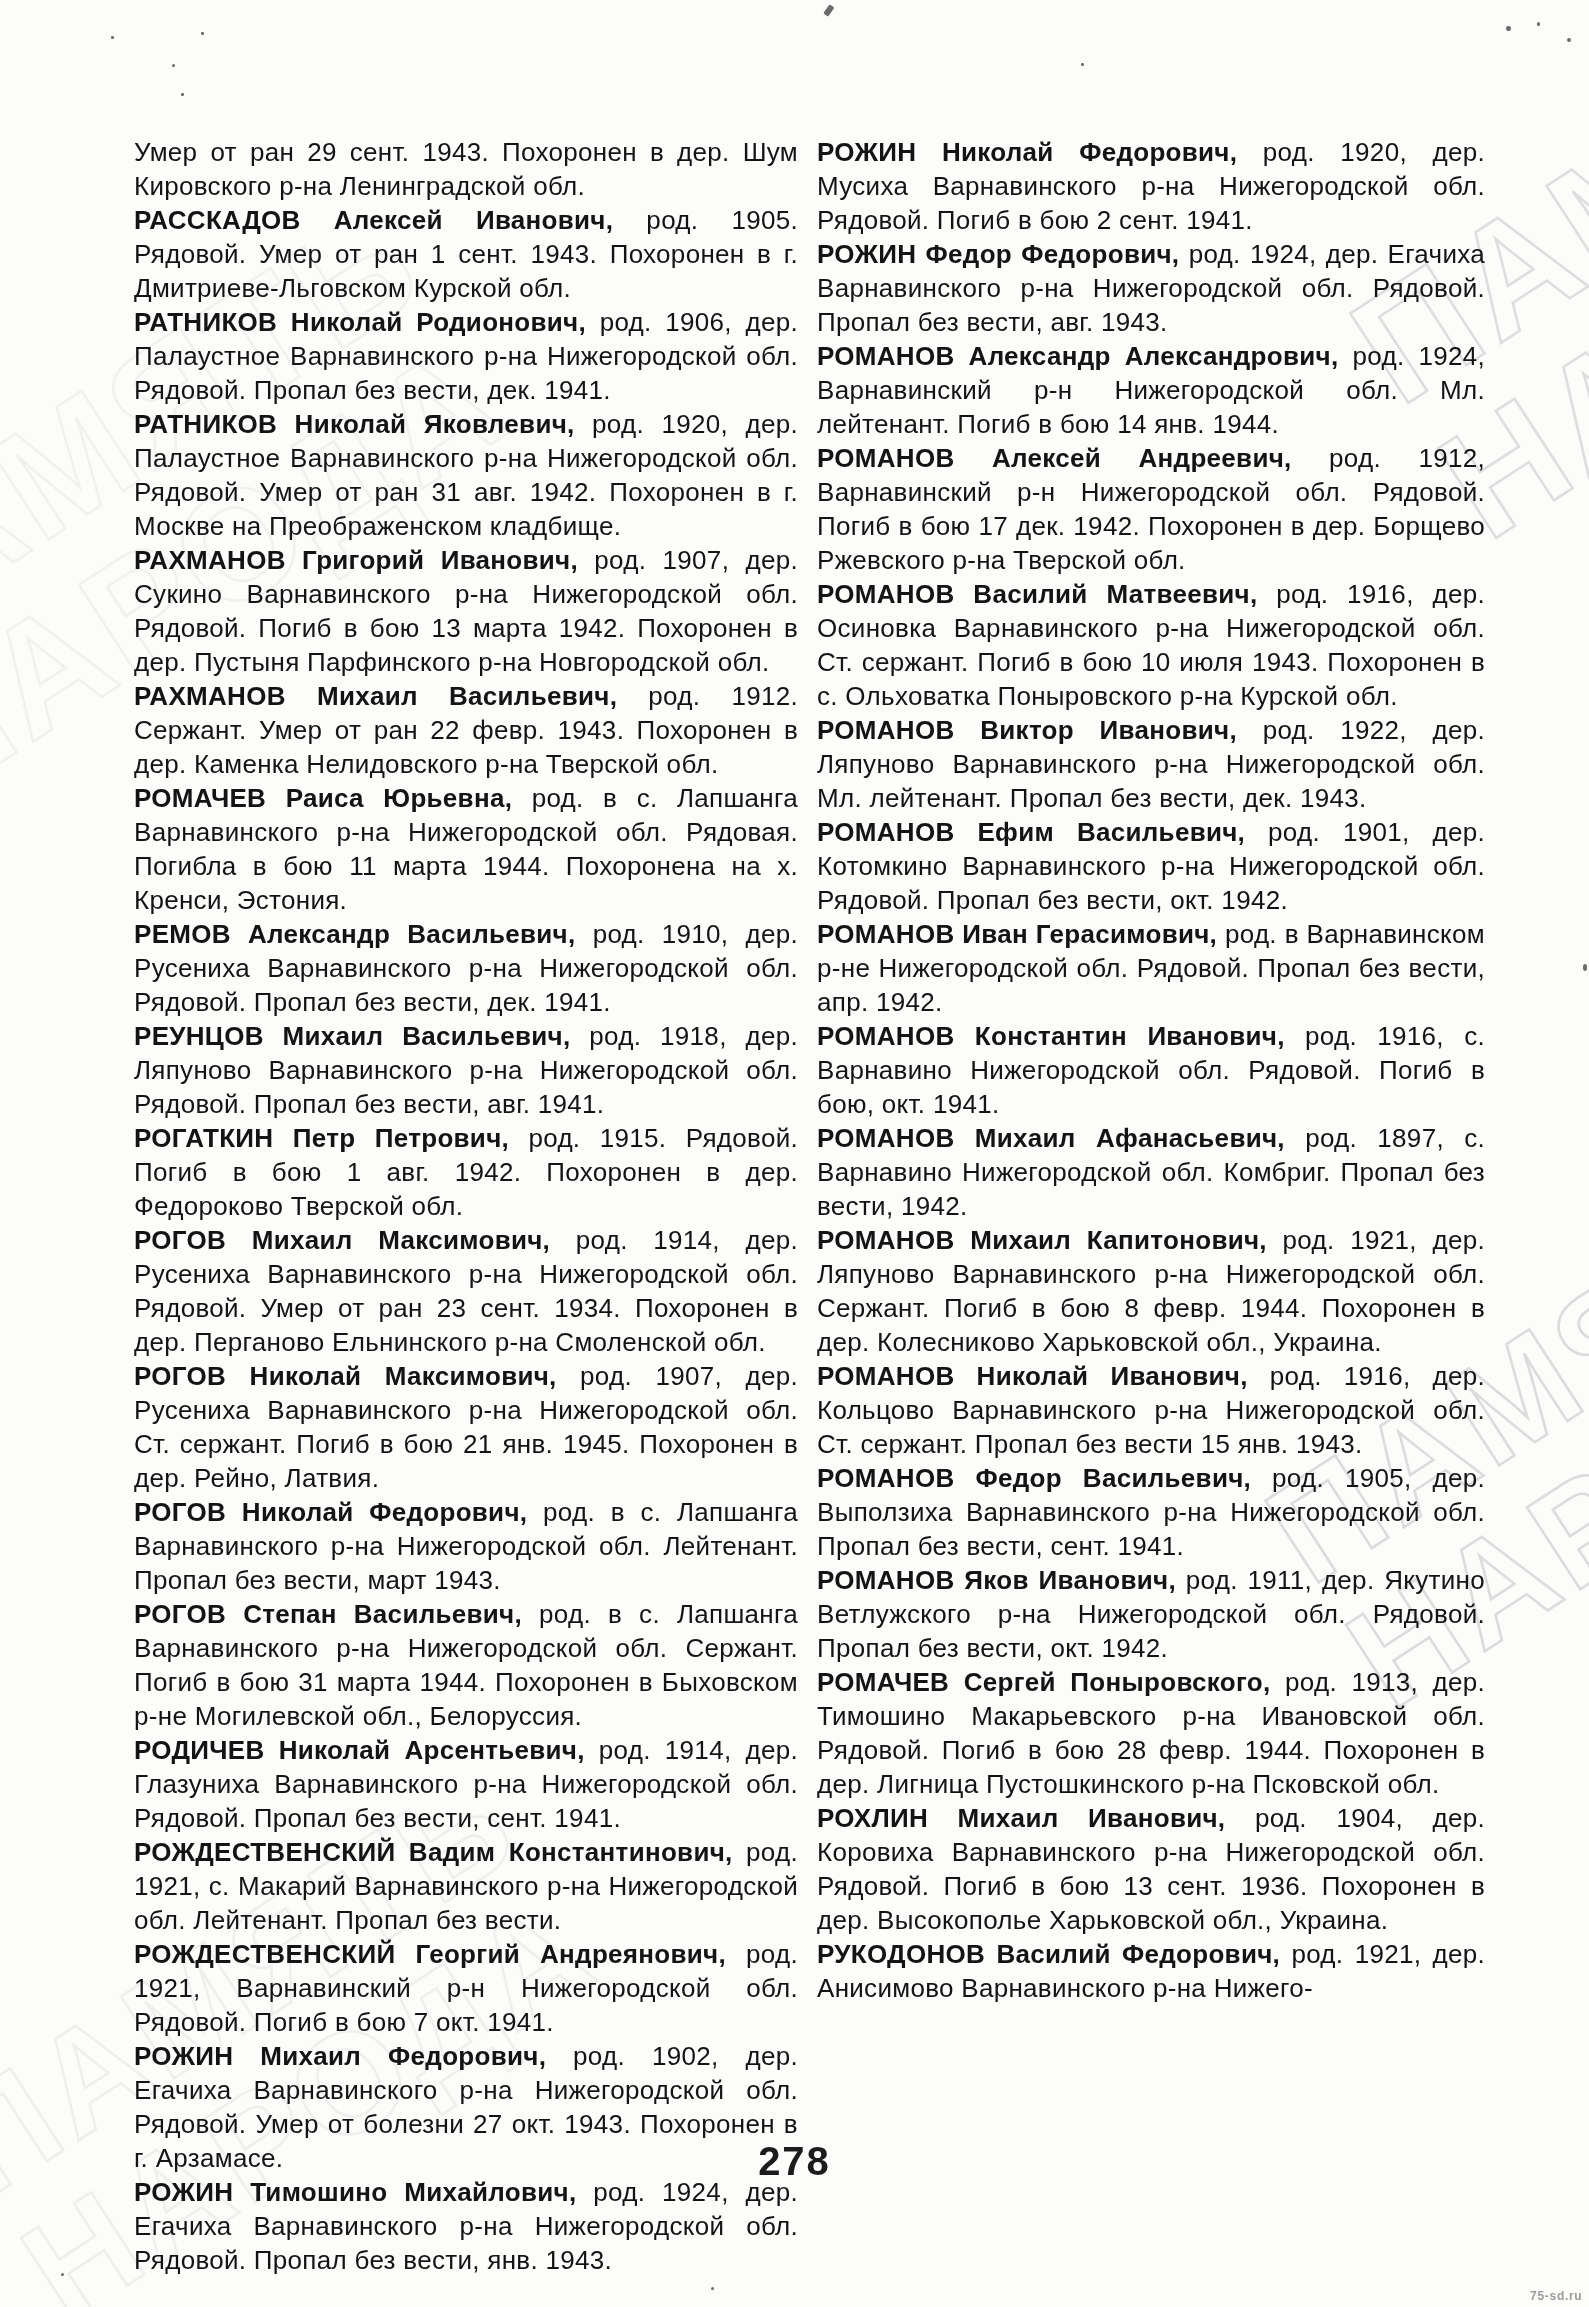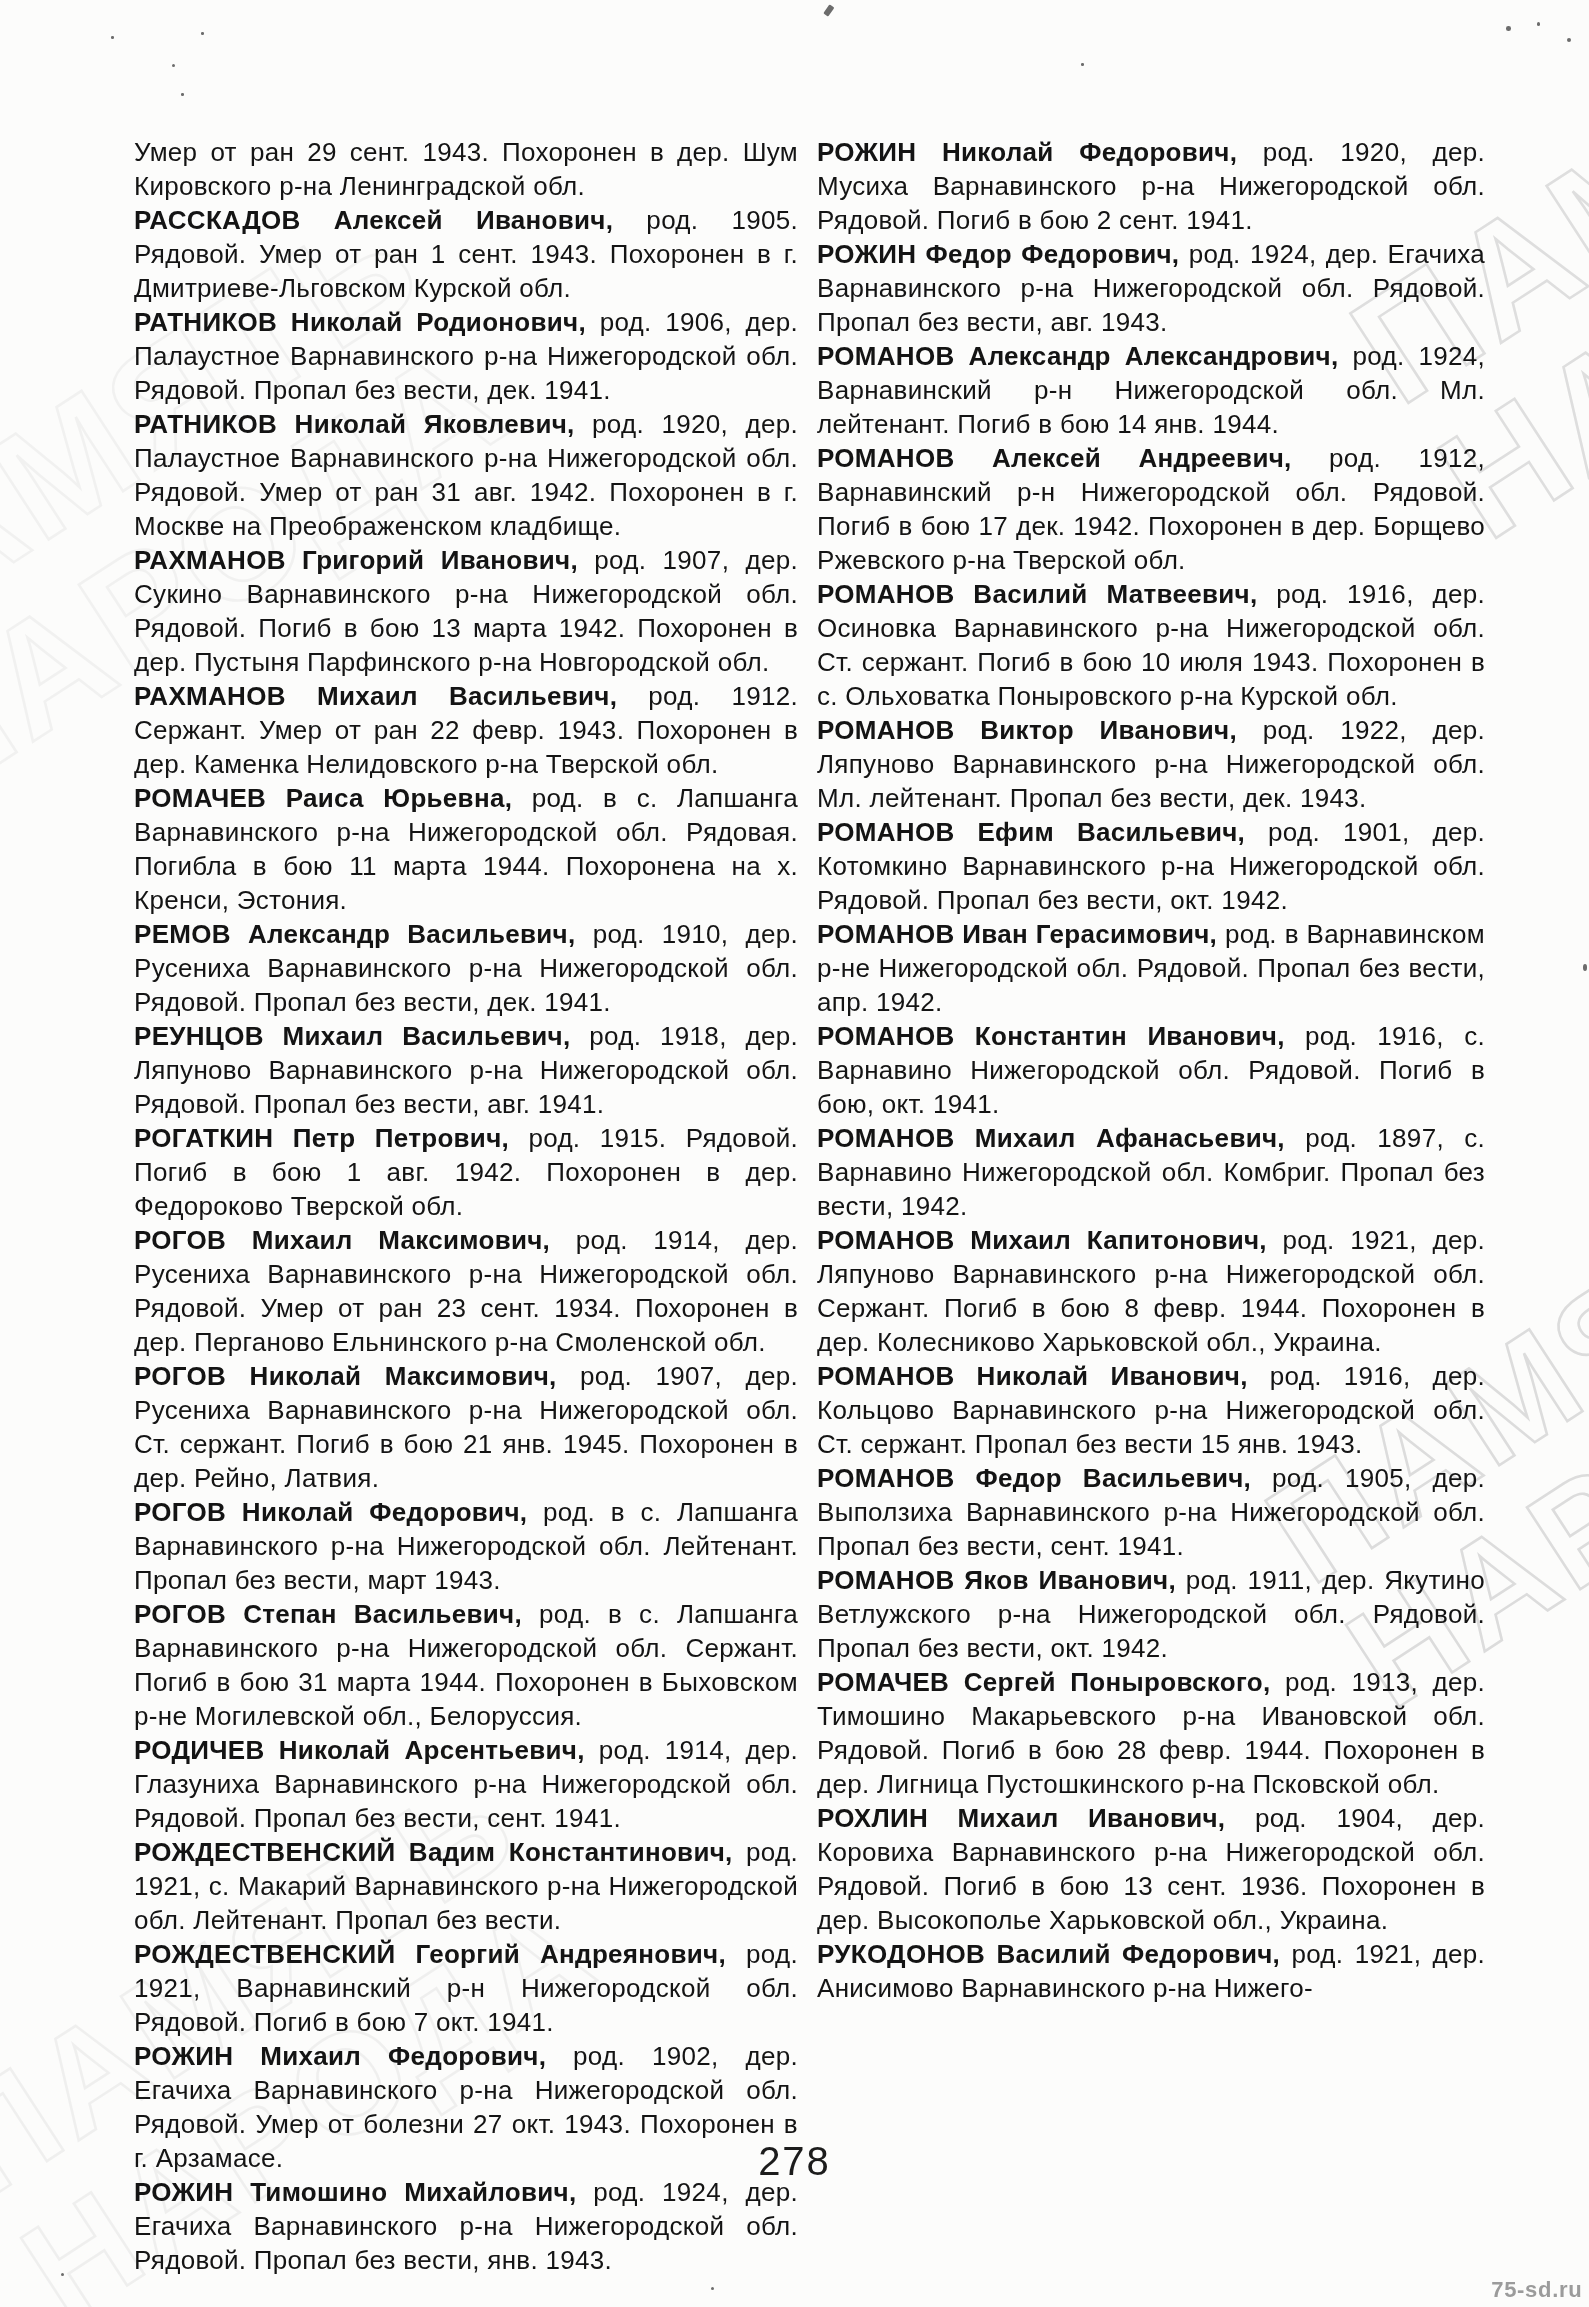--- a/index.html
+++ b/index.html
@@ -23,25 +23,25 @@
   .column{
     position:absolute;top:135px;width:664px;z-index:2;
     font-size:26px;line-height:34px;text-align:justify;letter-spacing:0.3px;
   }
   .col-left{left:134px;}
   .col-right{left:817px;width:668px;}
   .entry{margin:0;padding:0;}
   .entry b{font-weight:700;}
   .page-number{
     position:absolute;top:2139px;left:0;width:1589px;z-index:2;
-    text-align:center;font-size:40px;font-weight:400;letter-spacing:2px;color:#1c1c1c;
+    text-align:center;font-size:40px;font-weight:700;letter-spacing:2px;color:#1c1c1c;
   }
   .site-wm{
     position:absolute;right:6.6px;bottom:4px;z-index:3;
-    font-size:22px;font-weight:700;color:#9b9b9b;letter-spacing:0.7px;
+    font-size:12px;font-weight:700;color:#9b9b9b;letter-spacing:0.7px;
   }
   .speck{position:absolute;background:#1e1e1e;border-radius:50%;opacity:.65;z-index:1;}
   .s1{left:826px;top:5.3px;width:6px;height:10.5px;transform:rotate(35deg);border-radius:1.3px;}
   .s2{left:1506px;top:26px;width:4.6px;height:4.6px;}
   .s3{left:1537px;top:22.4px;width:3.3px;height:3.3px;}
   .s4{left:1567px;top:38px;width:4px;height:4px;}
   .s5{left:111px;top:36px;width:2.6px;height:2.6px;}
   .s6{left:201px;top:32px;width:2.6px;height:2.6px;}
   .s7{left:172px;top:64px;width:3.3px;height:3.3px;}
   .s8{left:181px;top:93px;width:2.6px;height:2.6px;}

